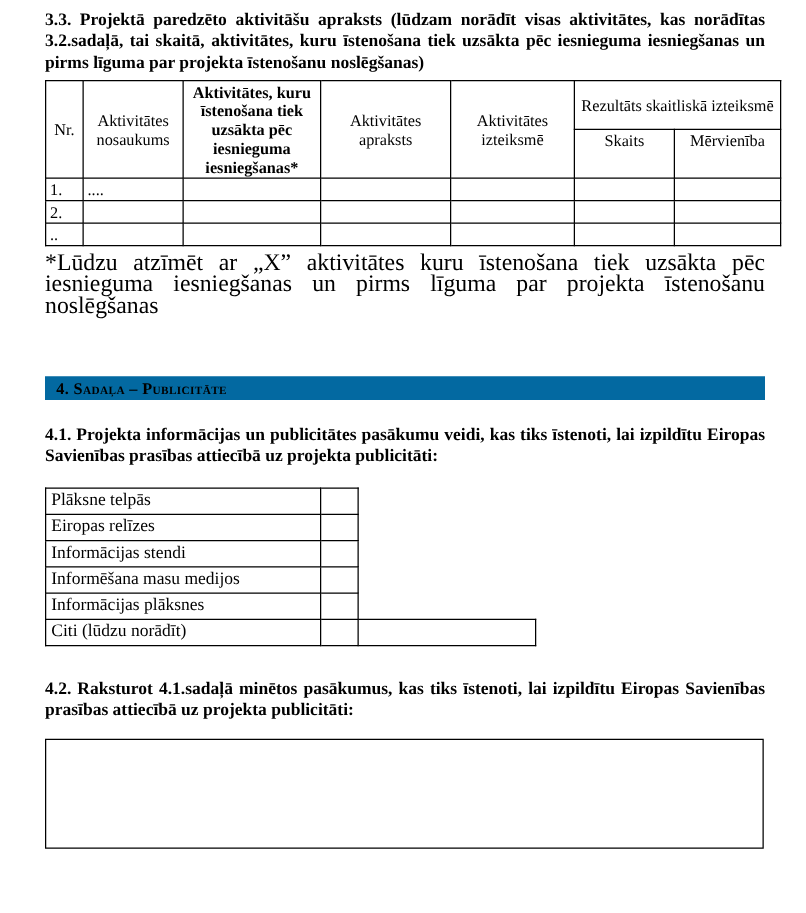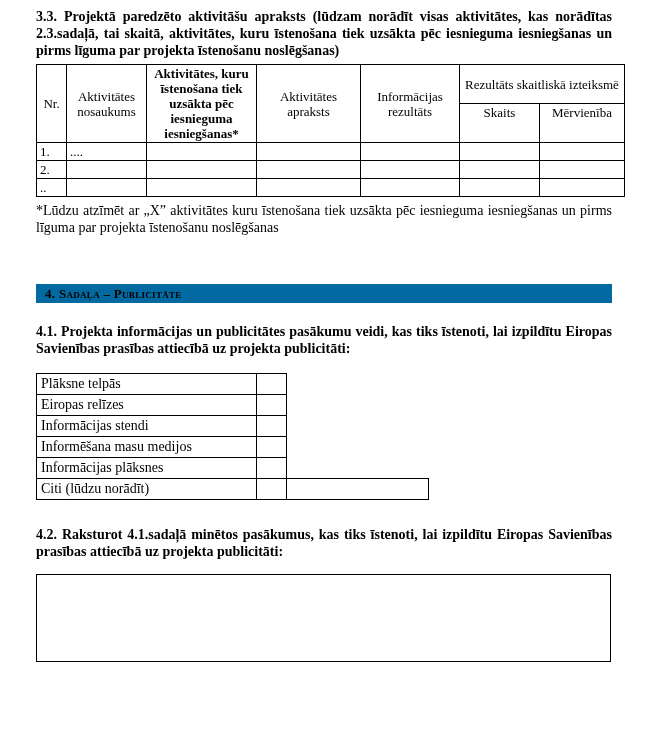--- a/index.html
+++ b/index.html
@@ -34,21 +34,21 @@
     text-align: center;
     vertical-align: middle;
     overflow: hidden;
   }
   table.act-table td.bold { font-weight: bold; }
   table.act-table td.top { vertical-align: top; }
   table.act-table td.left { text-align: left; }
   table.act-table tr.data-row td { height: 18px; }
 
   
-  .footnote { font-size: 14px; line-height: 17px; max-width: 576px; margin-top: 5px; }
+  .footnote { font-size: 19px; line-height: 17px; max-width: 576px; margin-top: 5px; }
 
   
   .section-bar {
     margin-top: 48px;
     width: 576px;
     height: 19px;
     background: #0369a1;
     font-weight: bold;
     font-size: 13px;
     line-height: 19px;
@@ -87,39 +87,39 @@
     height: 88px;
     border: 1px solid #000;
     background: #fff;
   }
 </style>
 </head>
 <body>
 
 <div class="page">
 
-  <p class="para h-bold just">3.3. Projektā paredzēto aktivitāšu apraksts (lūdzam norādīt visas aktivitātes, kas norādītas 2.3.sadaļā, tai skaitā, aktivitātes, kuru īstenošana tiek uzsākta pēc iesnieguma iesniegšanas un pirms līguma par projekta īstenošanu noslēgšanas)</p>
+  <p class="para h-bold just">3.3. Projektā paredzēto aktivitāšu apraksts (lūdzam norādīt visas aktivitātes, kas norādītas 3.2.sadaļā, tai skaitā, aktivitātes, kuru īstenošana tiek uzsākta pēc iesnieguma iesniegšanas un pirms līguma par projekta īstenošanu noslēgšanas)</p>
 
   <table class="act-table">
     <colgroup>
       <col style="width:30px">
         <col style="width:80px">
         <col style="width:110px">
       <col style="width:104px">
         <col style="width:99px">
         <col style="width:80px">
         <col style="width:85px">
     </colgroup>
     <tbody>
       <tr>
         <td rowspan="2">Nr.</td>
         <td rowspan="2">Aktivitātes nosaukums</td>
         <td rowspan="2" class="bold">Aktivitātes, kuru īstenošana tiek uzsākta pēc iesnieguma iesniegšanas*</td>
         <td rowspan="2">Aktivitātes apraksts</td>
-        <td rowspan="2">Informācijas rezultāts</td>
+        <td rowspan="2">Aktivitātes izteiksmē</td>
         <td colspan="2">Rezultāts skaitliskā izteiksmē</td>
       </tr>
       <tr>
         <td class="top">Skaits</td>
         <td class="top">Mērvienība</td>
       </tr>
       <tr class="data-row">
         <td class="left">1.</td>
         <td class="left">....</td>
         <td></td>

